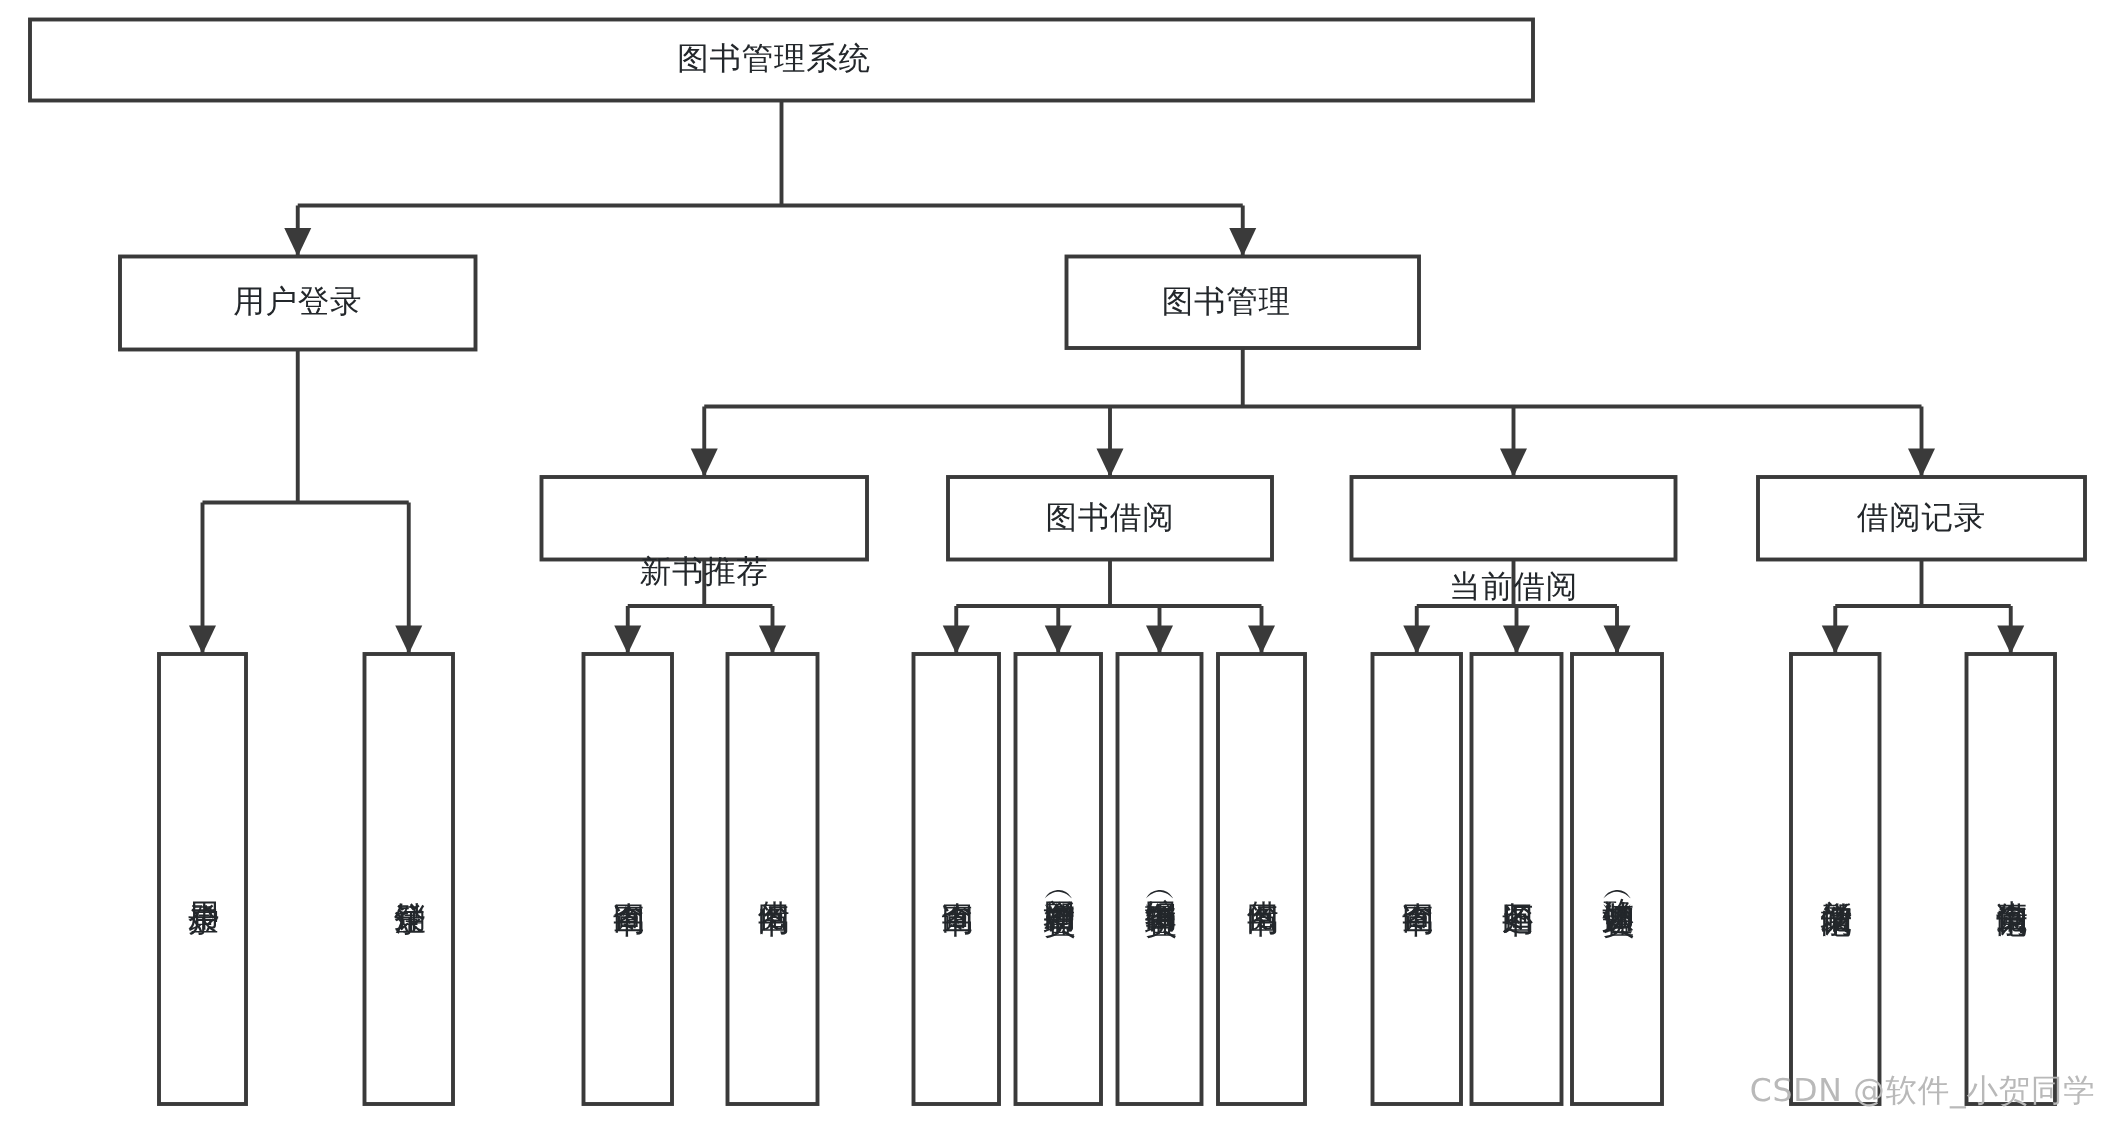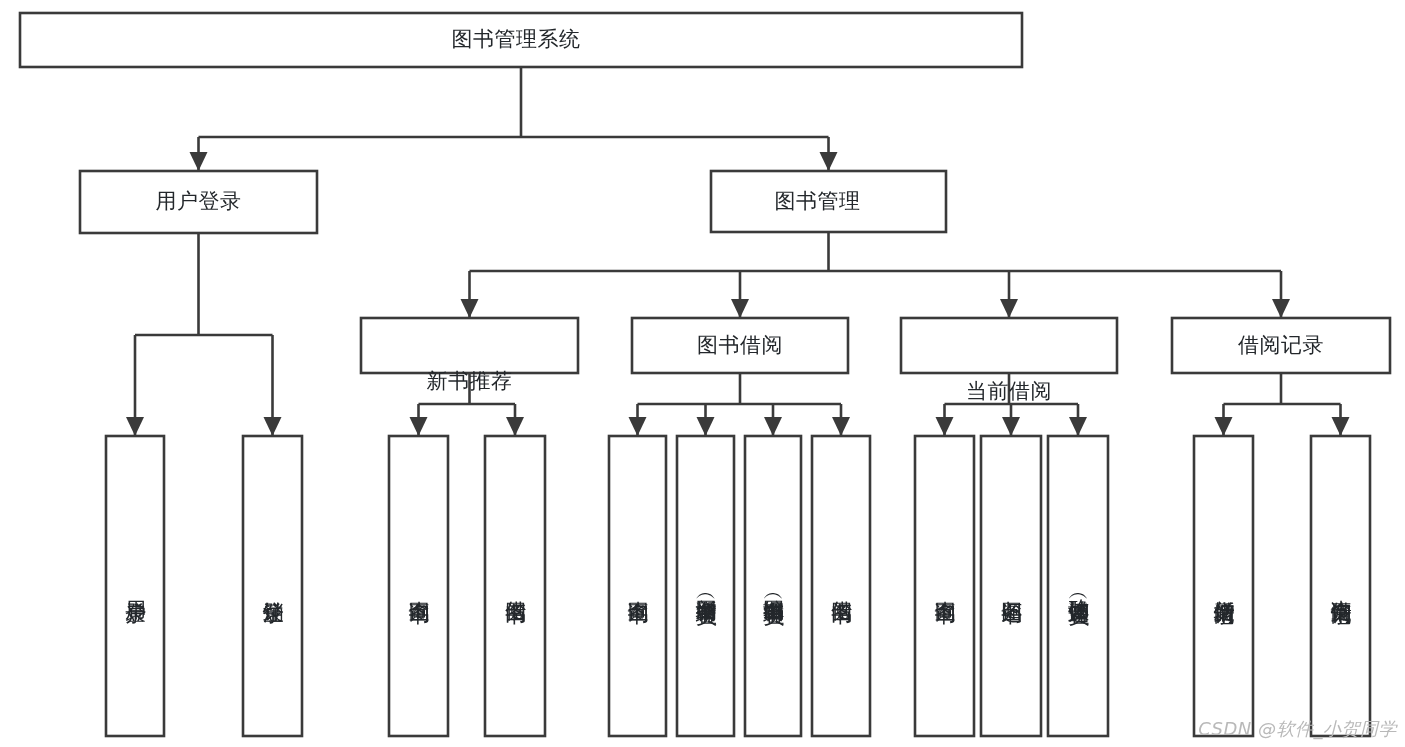--- a/index.html
+++ b/index.html
@@ -64,24 +64,23 @@
     letter-spacing: 1px;
     writing-mode: vertical-rl;
     text-orientation: upright;
     pointer-events: none;
   }
   .watermark {
     position: absolute;
     right: 8px;
     bottom: 6px;
     color: #b9b9b9;
-    font-size: 18px;
+    font-size: 21px;
     letter-spacing: 0.5px;
     white-space: nowrap;
-    font-style: italic;
   }
 </style>
 </head>
 <body>
 
 <div id="diagram-root">
   <svg class="diagram-canvas" id="diagram-svg" viewBox="0 0 1405 747" xmlns="http://www.w3.org/2000/svg">
       <line x1="521" y1="67" x2="521" y2="137" class="connector"></line>
       <line x1="198.5" y1="137" x2="828.5" y2="137" class="connector"></line>
       <line x1="198.5" y1="137" x2="198.5" y2="171" class="connector"></line>

